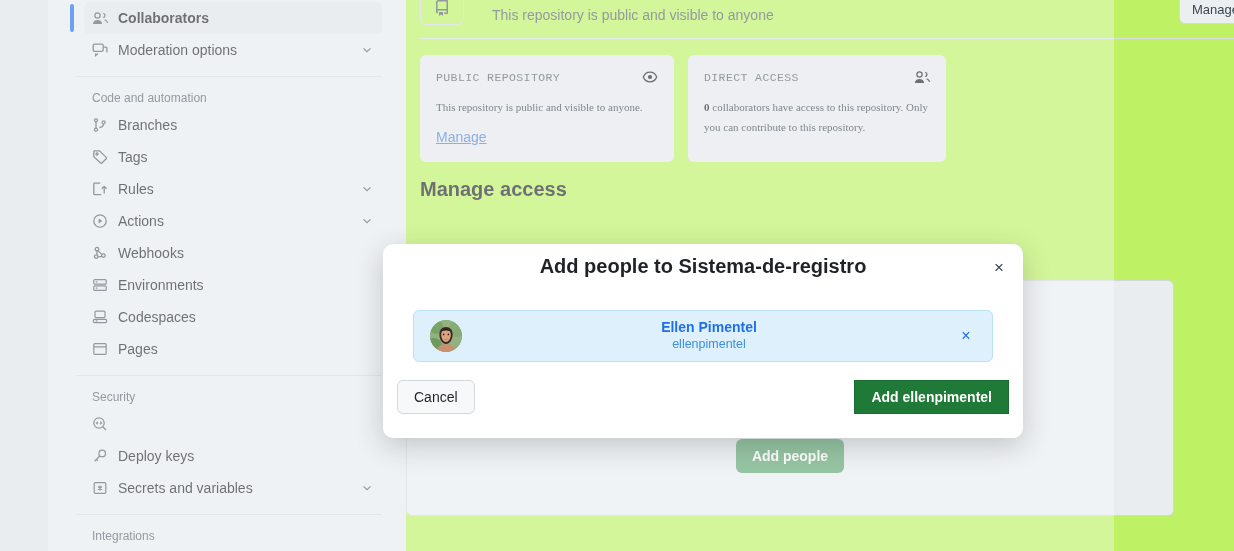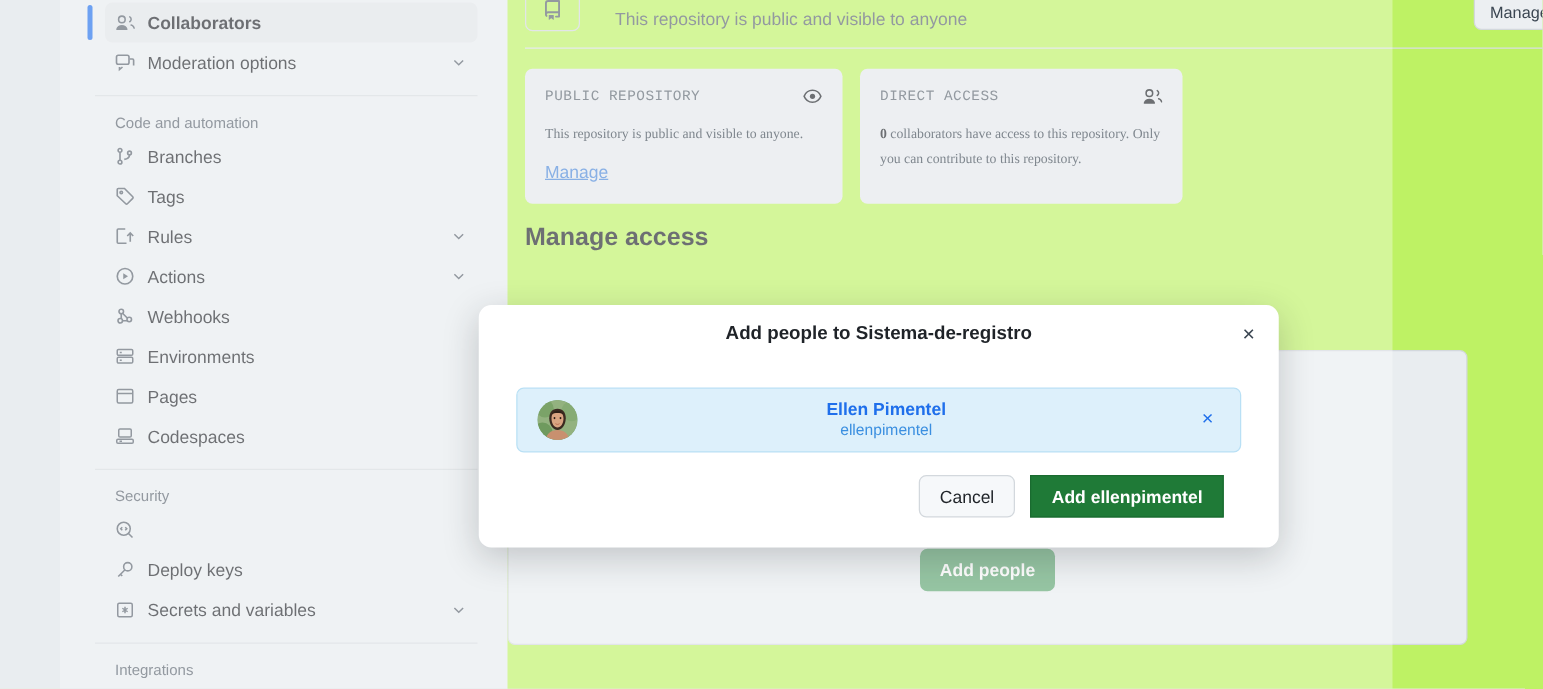--- a/index.html
+++ b/index.html
@@ -221,21 +221,21 @@
     overflow: hidden;
   }
   .modal-head {
     position: relative;
     height: 44px;
     display: flex;
     align-items: center;
     justify-content: center;
   }
   .modal-title {
-    font-size: 15px;
+    font-size: 20px;
     font-weight: 600;
     color: #1f2328;
   }
   .modal-close {
     position: absolute;
     right: 14px; top: 13px;
     width: 20px; height: 20px;
     display: flex; align-items: center; justify-content: center;
     color: #3b4652;
     font-size: 17px;
@@ -282,23 +282,23 @@
     color: #1f6feb;
     font-size: 16px;
     text-align: center;
     cursor: pointer;
     background: none; border: none;
     font-family: inherit;
   }
 
   .modal-actions {
     display: flex;
-    justify-content: flex-end;
+    justify-content: space-between;
     gap: 12px;
-    padding: 18px 44px 0;
+    padding: 18px 14px 0;
   }
   .btn-cancel {
     background: #f6f8fa;
     border: 1px solid #d3d8dd;
     border-radius: 6px;
     padding: 8px 16px;
     font-size: 14px;
     color: #1f2328;
     cursor: pointer;
     font-family: inherit;
@@ -427,36 +427,36 @@
               <rect x="1.8" y="8.8" width="12.4" height="4.6" rx="1"></rect>
               <path d="M3.8 4.9h1.6M3.8 11.1h1.6"></path>
             </svg>
         </span>
         <span class="lbl">Environments</span>
       </div>
 
       <div class="nav-item">
         <span class="ic">
           <svg width="16" height="16" viewBox="0 0 16 16" fill="none" stroke="currentColor" stroke-width="1.2">
-              <rect x="1.8" y="2.6" width="12.4" height="10.8" rx="1.2"></rect>
-              <path d="M1.8 5.8h12.4M4.4 4.2h.01M6.4 4.2h.01"></path>
-            </svg>
-        </span>
-        <span class="lbl">Pages</span>
-      </div>
-
-      <div class="nav-item">
-        <span class="ic">
-          <svg width="16" height="16" viewBox="0 0 16 16" fill="none" stroke="currentColor" stroke-width="1.2">
               <rect x="3" y="2.2" width="10" height="6.4" rx="1"></rect>
               <rect x="1.4" y="10.4" width="13.2" height="3.2" rx="1"></rect>
               <path d="M3.6 12h2"></path>
             </svg>
         </span>
         <span class="lbl">Codespaces</span>
+      </div>
+
+      <div class="nav-item">
+        <span class="ic">
+          <svg width="16" height="16" viewBox="0 0 16 16" fill="none" stroke="currentColor" stroke-width="1.2">
+              <rect x="1.8" y="2.6" width="12.4" height="10.8" rx="1.2"></rect>
+              <path d="M1.8 5.8h12.4M4.4 4.2h.01M6.4 4.2h.01"></path>
+            </svg>
+        </span>
+        <span class="lbl">Pages</span>
       </div>
     </div>
 
     <div class="nav-divider"></div>
 
     <div>
       <div class="nav-section-title">Security</div>
 
       <div class="nav-item">
         <span class="ic">

